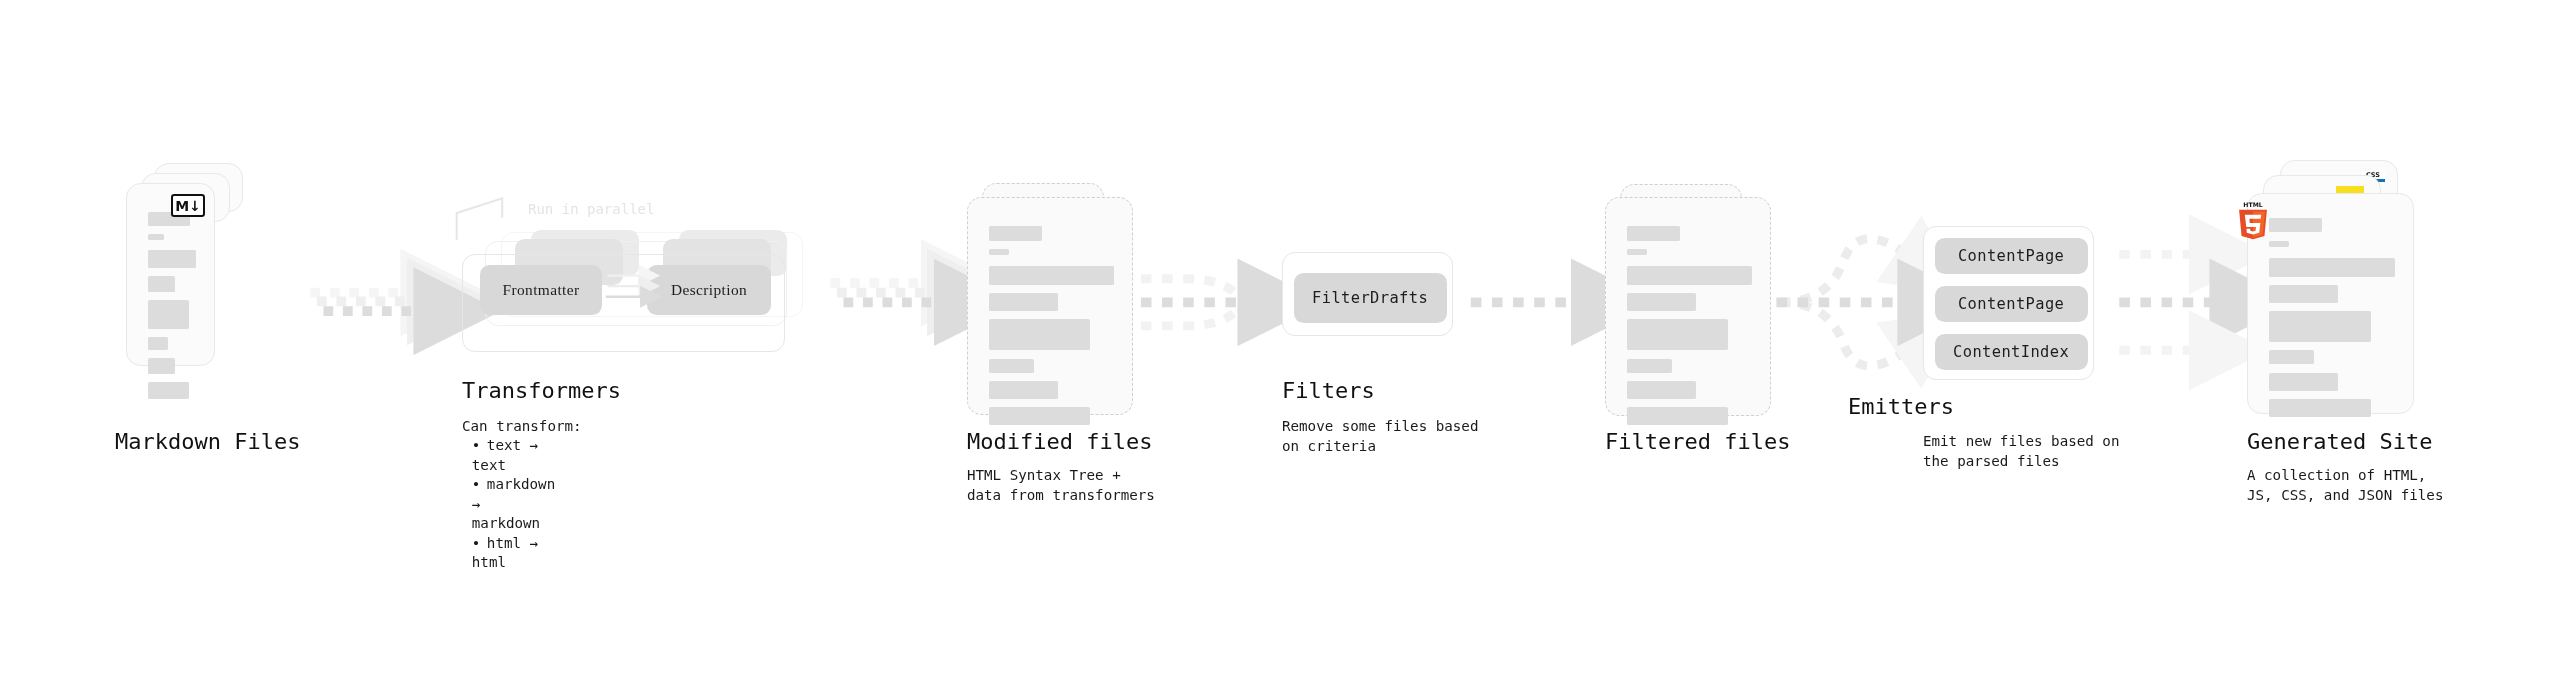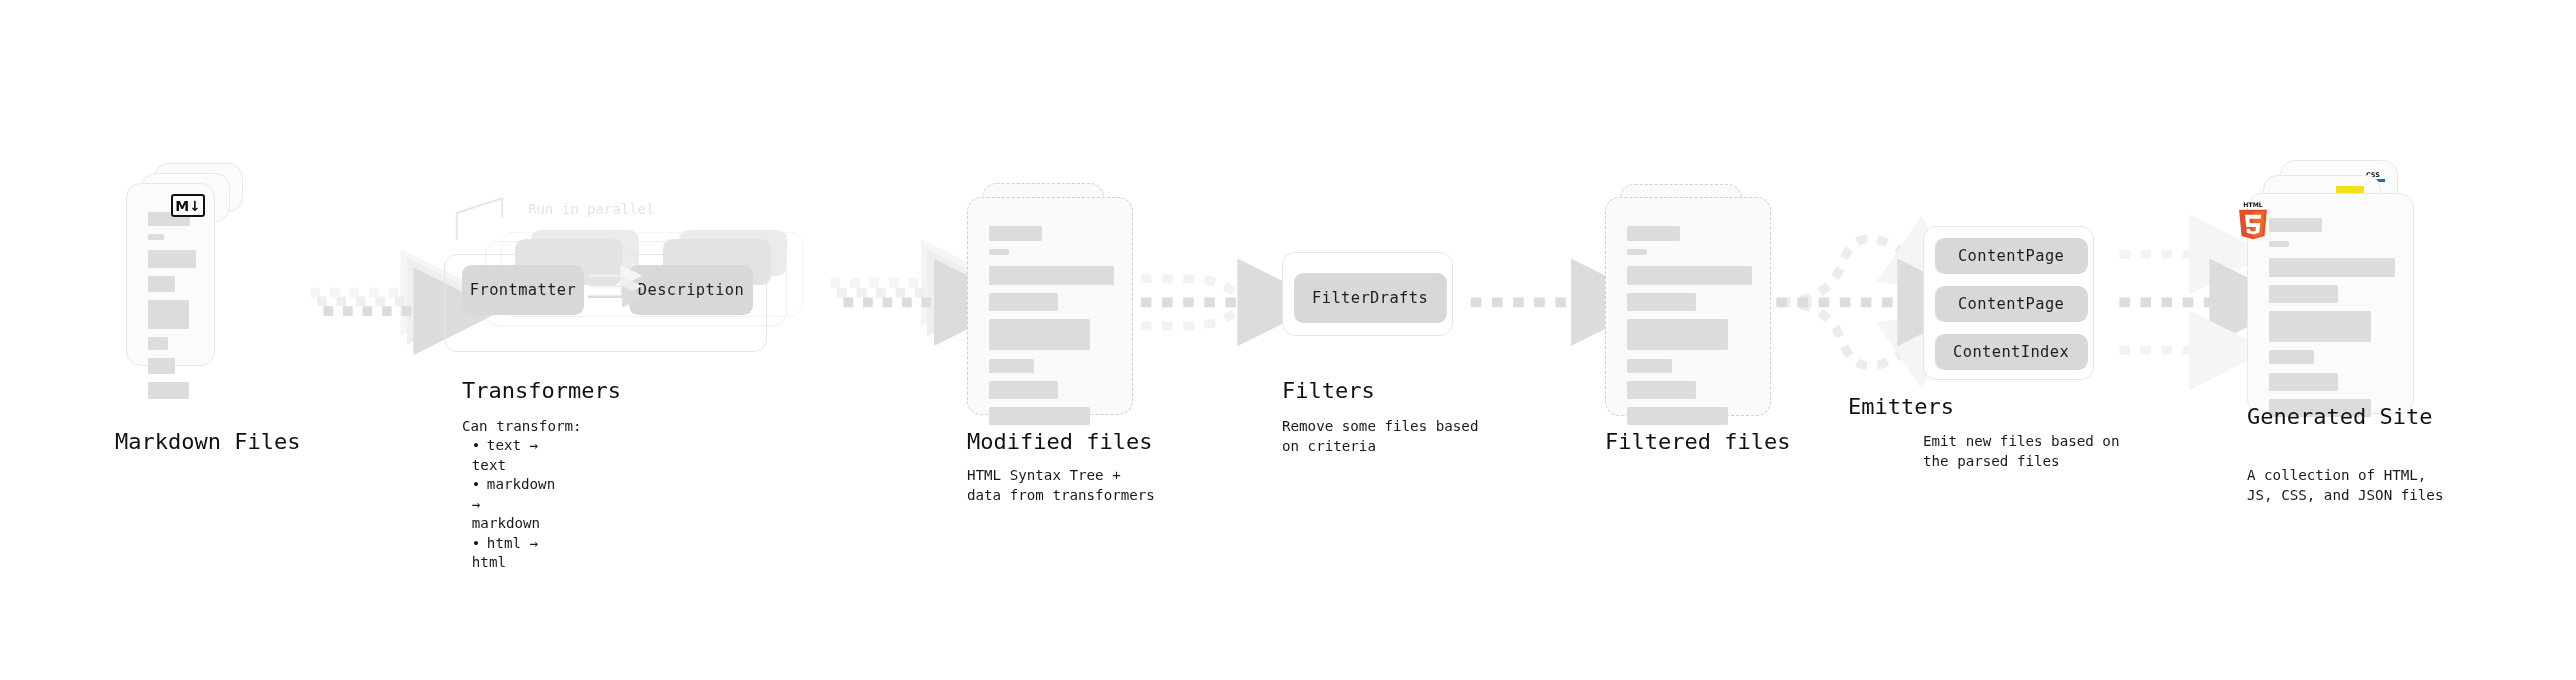--- a/index.html
+++ b/index.html
@@ -217,21 +217,21 @@
     <div class="groupbox ghost2" style="left:501px; top:232px; width:302px; height:85px;">
       <div class="pill g1" style="left:29px; top:-3.3px; width:108px; height:46px;"></div>
       <div class="pill g1" style="left:177px; top:-3.3px; width:108px; height:46px;"></div>
     </div>
 
     <div class="groupbox ghost1" style="left:485px; top:241px; width:302px; height:85px;">
       <div class="pill g2" style="left:29px; top:-3.3px; width:108px; height:46px;"></div>
       <div class="pill g2" style="left:177px; top:-3.3px; width:108px; height:46px;"></div>
     </div>
 
-    <div class="groupbox" style="left:444px; top:254px; width:323px; height:98px; background:transparent;">
+    <div class="groupbox" style="left:462px; top:254px; width:323px; height:98px; background:transparent;font-family:Liberation Serif, serif;">
       <div class="pill" style="left:17px; top:9.8px; width:122px; height:50px;">Frontmatter</div>
       <div class="pill" style="left:184px; top:9.8px; width:124px; height:50px;">Description</div>
       <svg width="323" height="98" style="position:absolute;left:0;top:0;pointer-events:none;" viewBox="0 0 398 120">
         <line x1="178" y1="25" x2="218" y2="25" stroke="#f0f0f0" stroke-width="3" marker-end="url(#ah-xl)"></line>
         <line x1="178" y1="38" x2="218" y2="38" stroke="#ececec" stroke-width="3" marker-end="url(#ah-l)"></line>
         <line x1="176" y1="51" x2="220" y2="51" stroke="#dcdcdc" stroke-width="3" marker-end="url(#ah)"></line>
       </svg>
     </div>
 
     <div class="title" style="left:462px; top:378px;">Transformers</div>
@@ -327,19 +327,19 @@
         <div class="badge html-badge" style="right:13px; top:6.5px;">
           <svg width="36" height="41" viewBox="0 0 44 50">
             <text x="22" y="8" font-size="7.5" font-weight="bold" text-anchor="middle" font-family="'DejaVu Sans','Liberation Sans',sans-serif" fill="#111">HTML</text>
             <path d="M5,12 L39,12 L36,44 L22,48 L8,44 z" fill="#e44d26"></path>
             <path d="M22,14 L36.5,14 L34,42.5 L22,46 z" fill="#f16529"></path>
             <path d="M12,18 L32,18 L31.4,23 L17.6,23 L18,28 L31,28 L29.6,40 L22,42.2 L14.4,40 L14,35 L18.6,35 L18.8,37.6 L22,38.5 L25.2,37.6 L25.6,33 L13.8,33 z" fill="#fff"></path>
           </svg>
         </div>
       </div>
     </div>
-    <div class="title" style="left:2247px; top:404px;">Generated Site</div>
+    <div class="title" style="left:2247px; top:429px;">Generated Site</div>
     <div class="subtitle" style="left:2247px; top:466px;">A collection of HTML,
 JS, CSS, and JSON files</div>
   </div>
 
 </div>
 
 
 </body></html>

